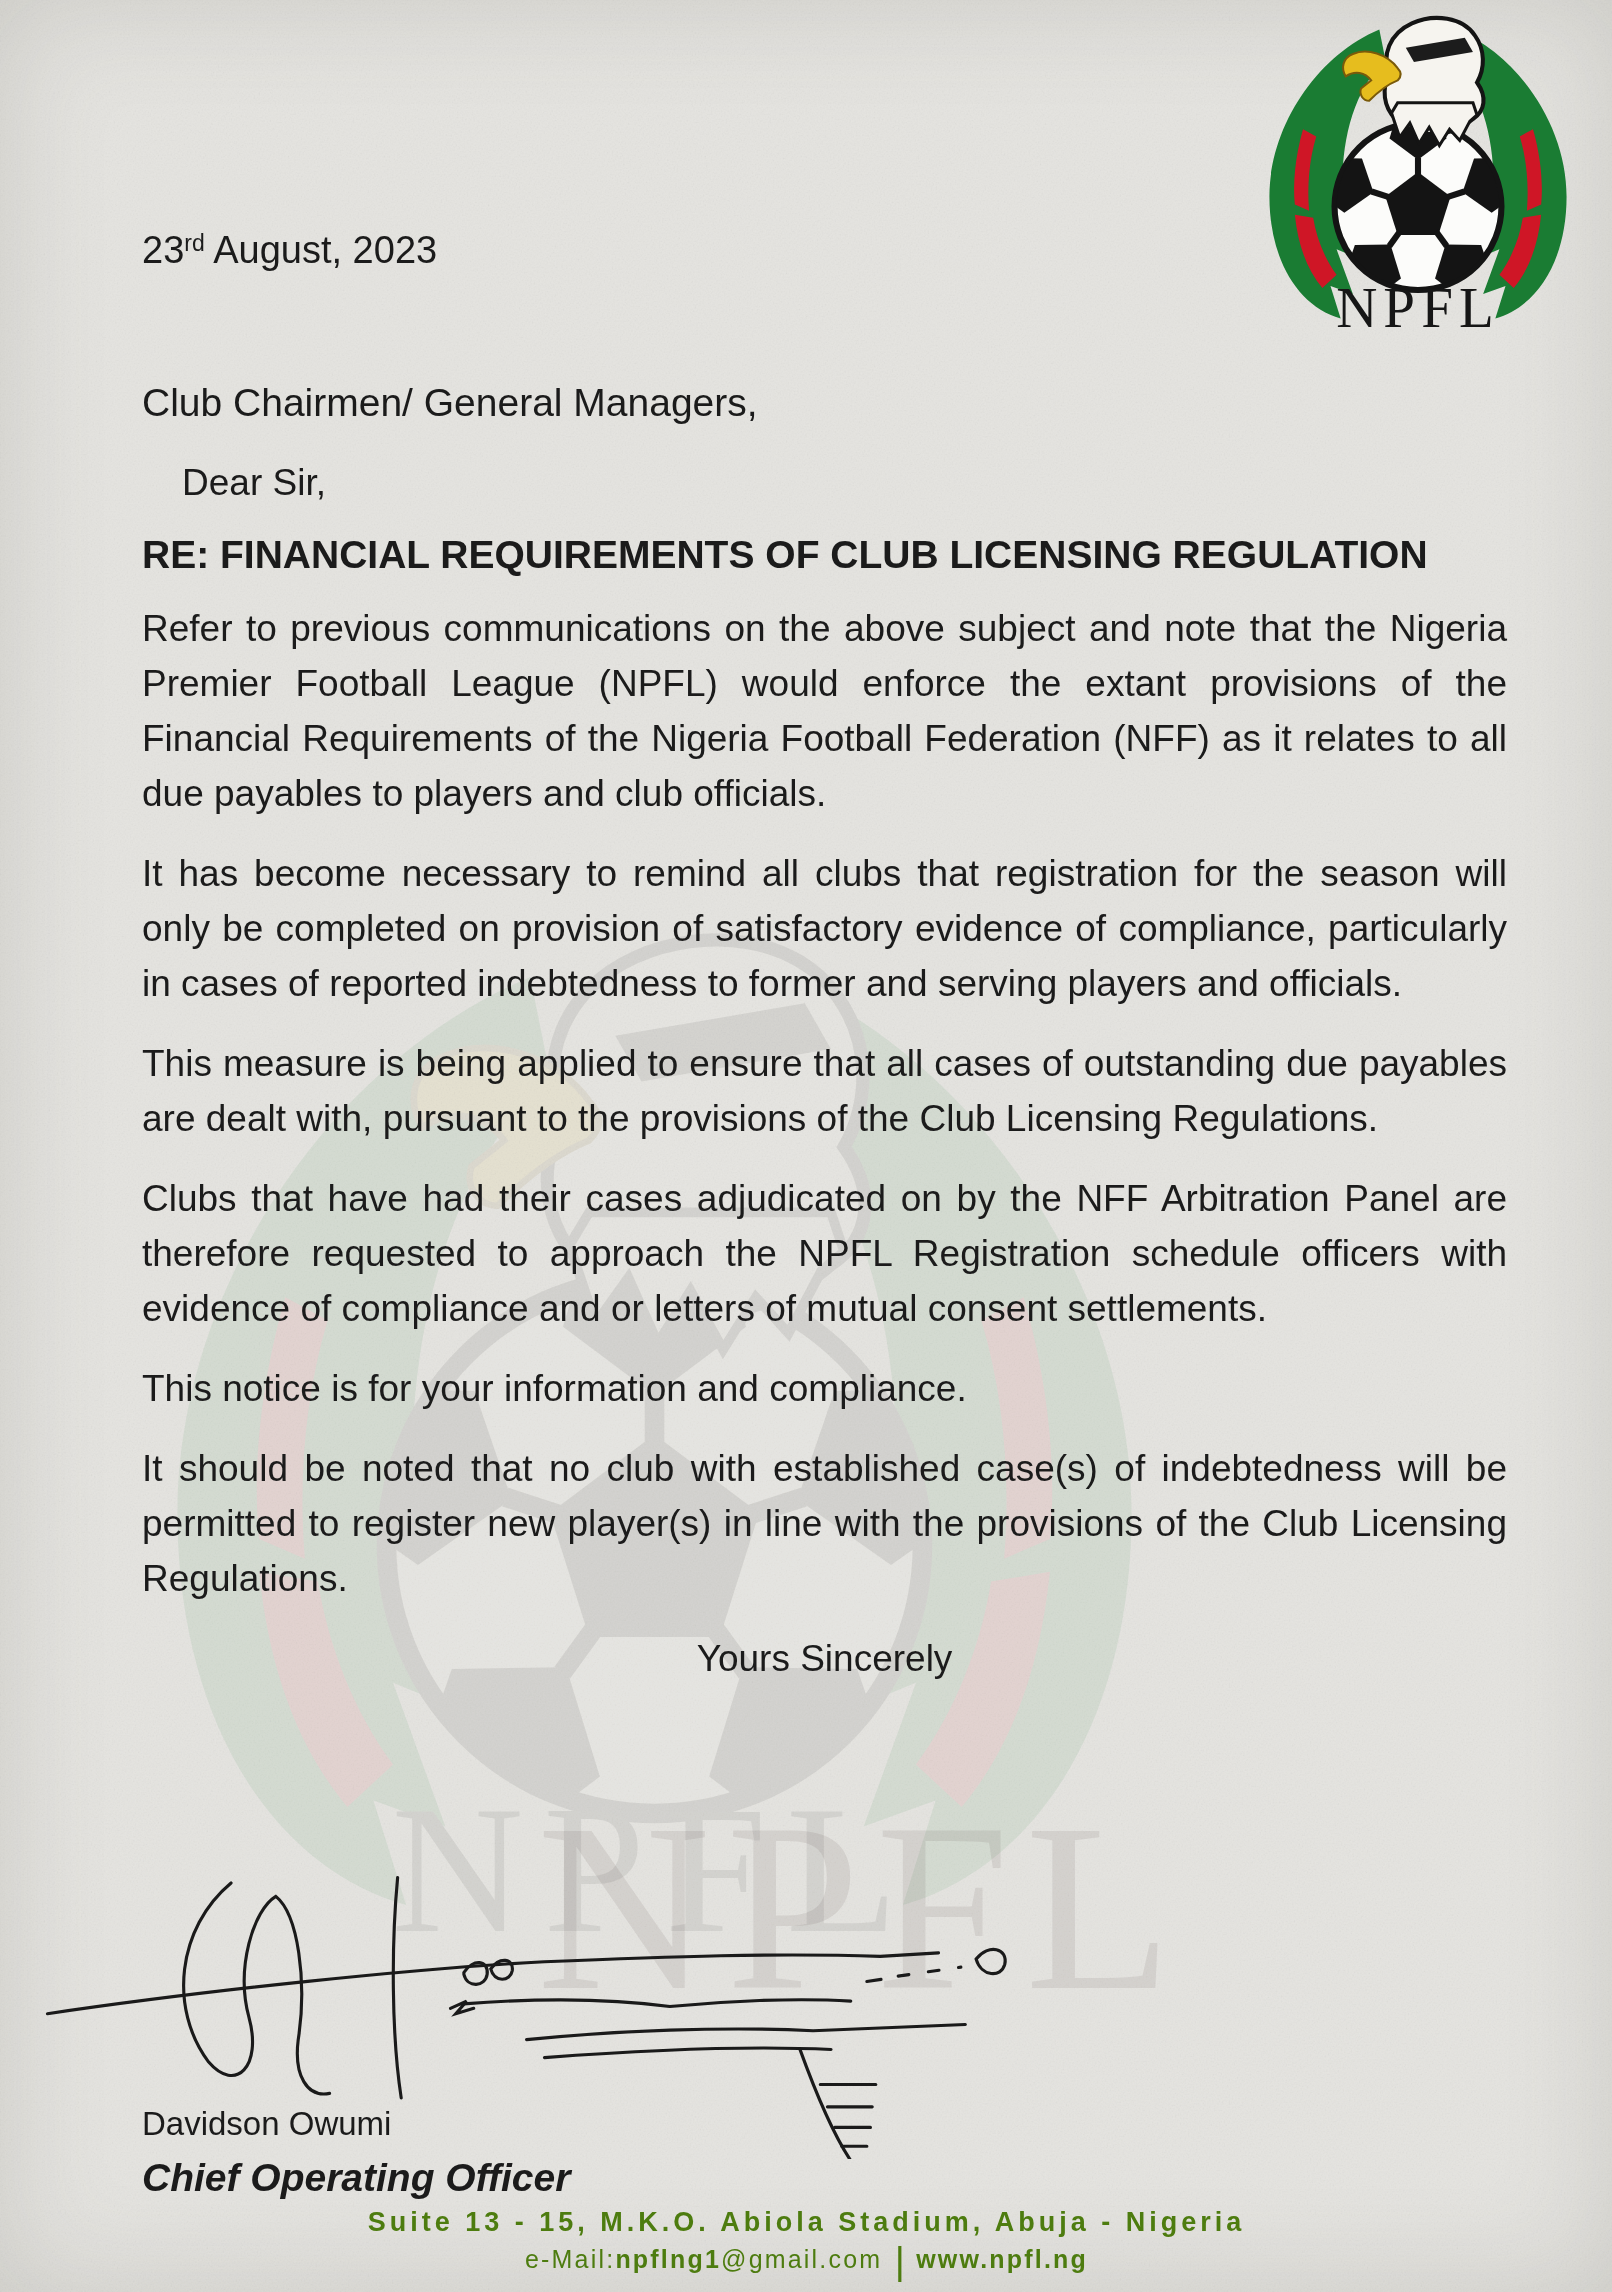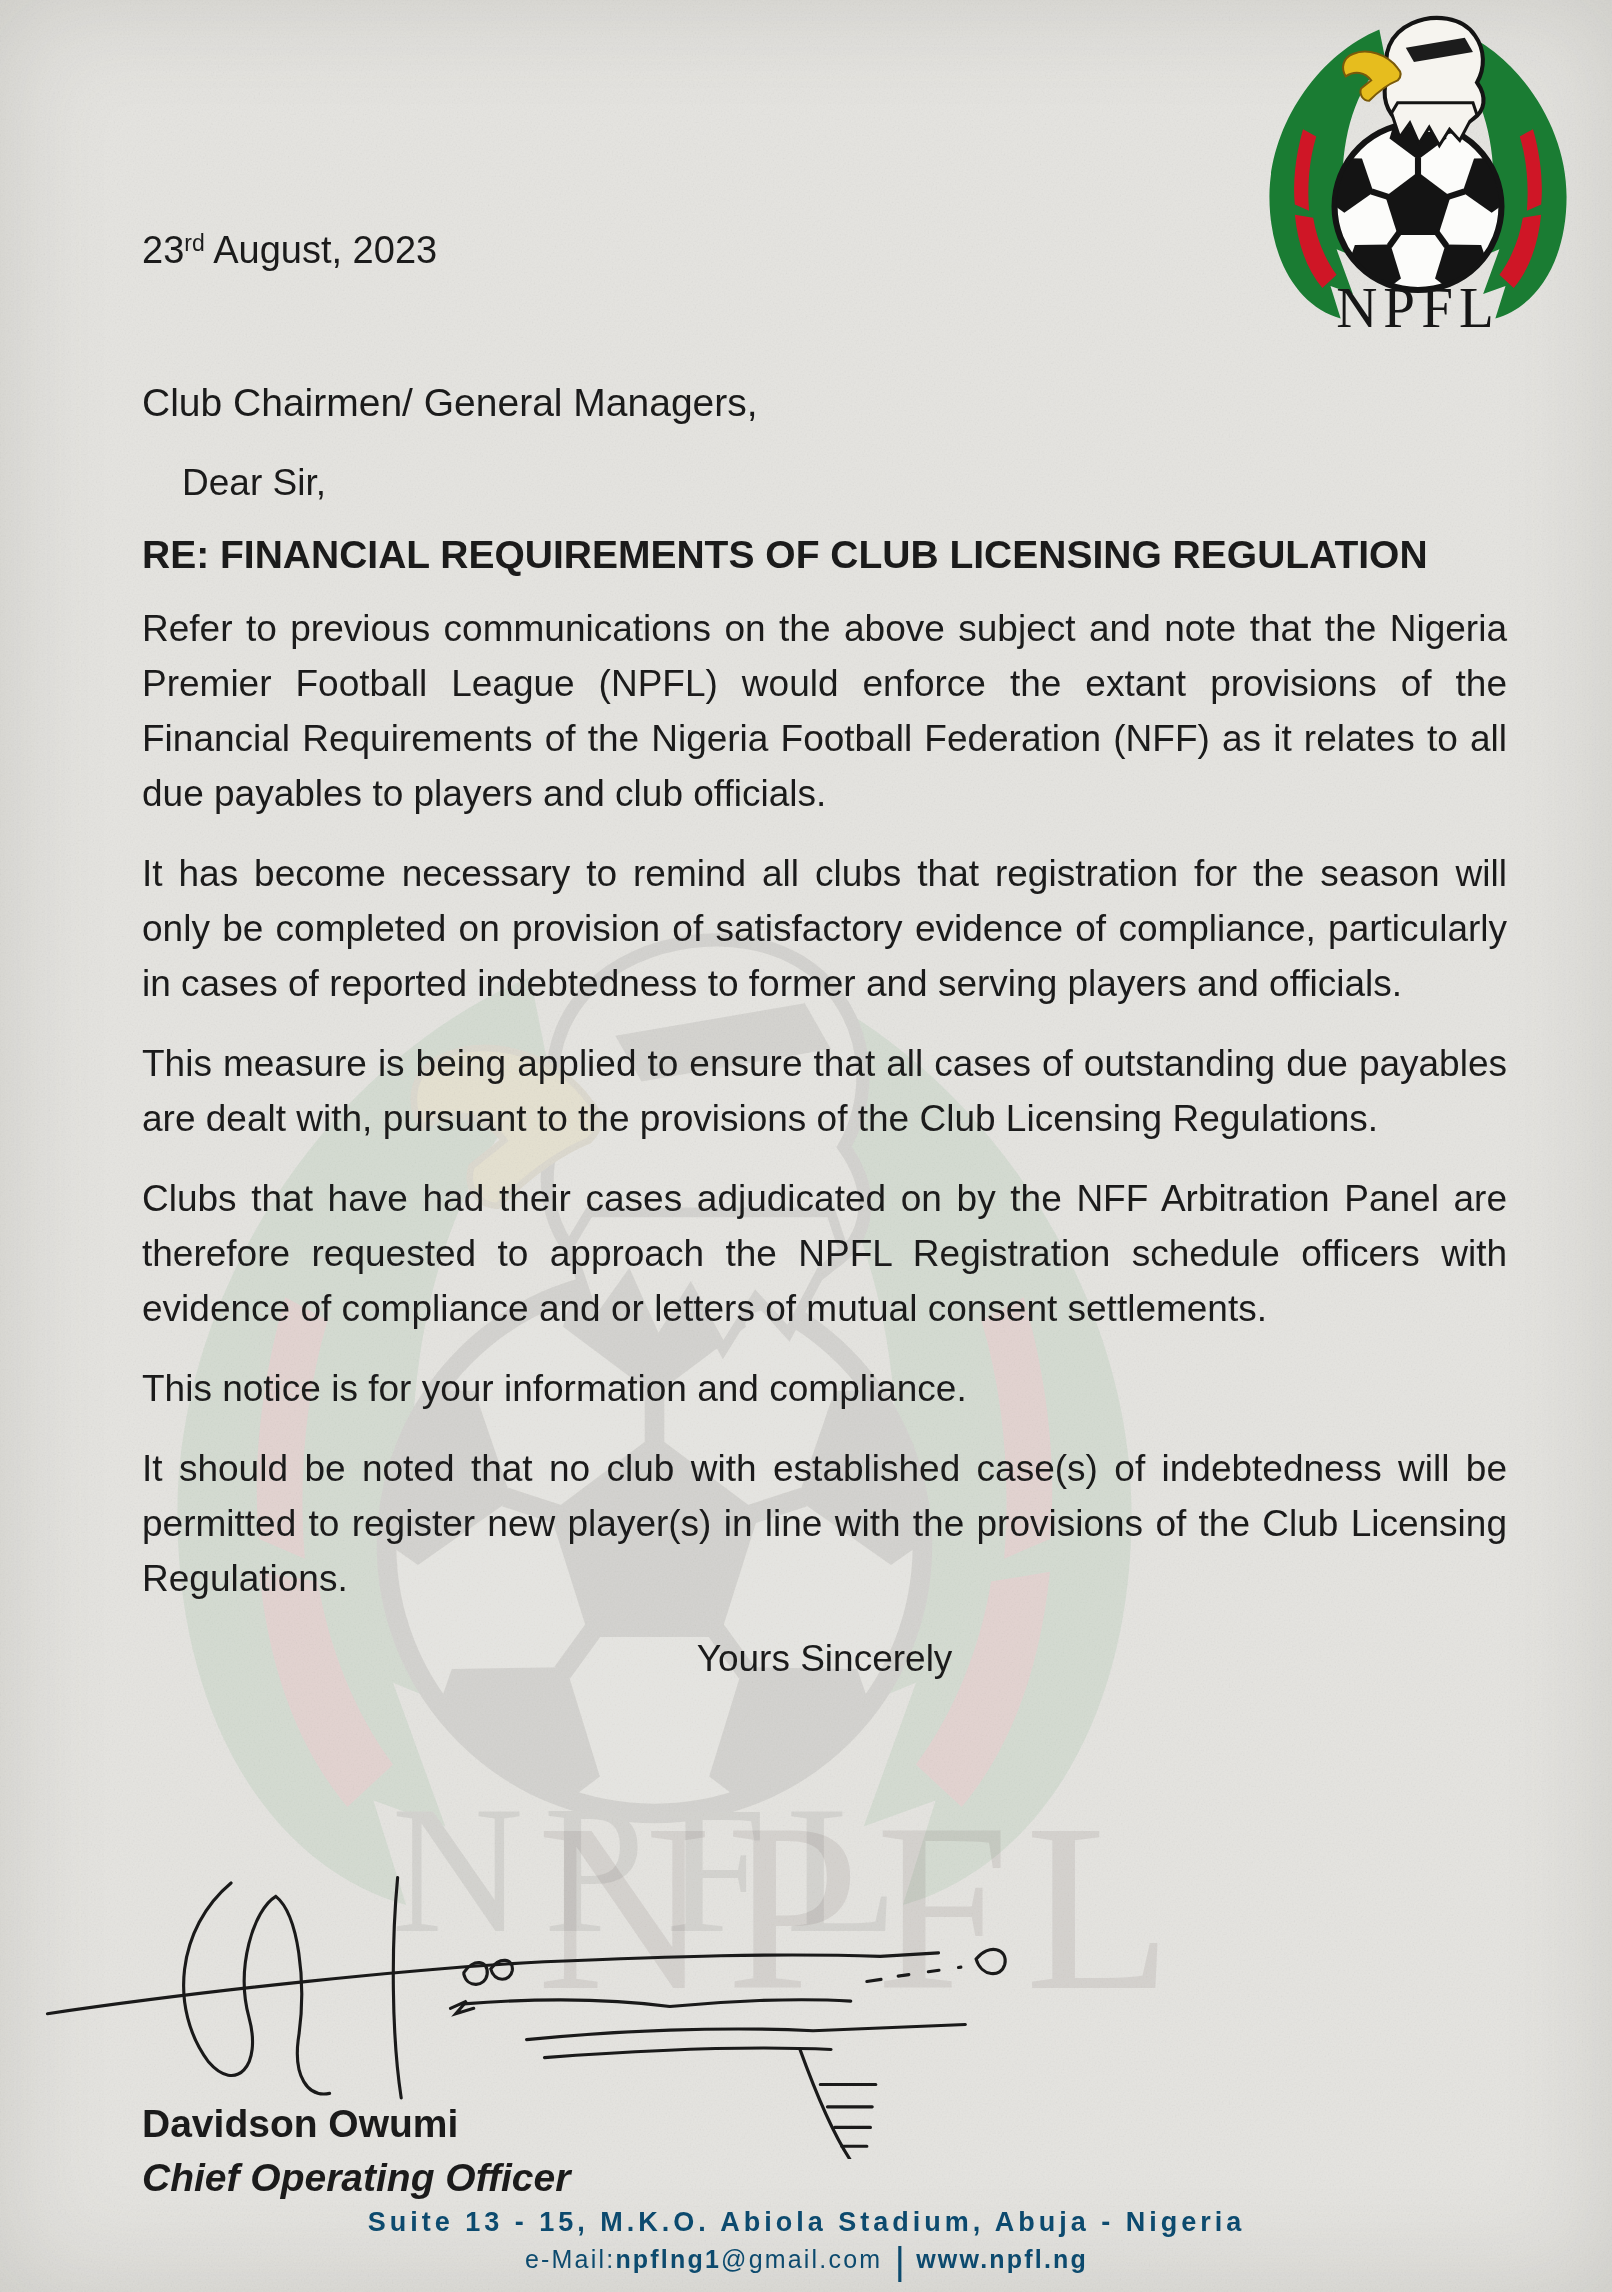--- a/index.html
+++ b/index.html
@@ -51,25 +51,25 @@
     text-align: justify;
   }
   .closing { font-size: 37px; line-height: 55px; margin-bottom: 12px; text-align: center; }
   .signature-svg {
     position: absolute; left: 43px; top: 1872px;
     width: 994px; height: 287px;
   }
   .signatory {
     position: absolute; left: 142px; top: 2097px;
   }
-  .signatory-name  { font-size: 39px; font-weight: bold; line-height: 54px; }
+  .signatory-name  { font-size: 33px; font-weight: normal; line-height: 54px; }
   .signatory-title { font-size: 39px; font-weight: bold; font-style: italic; line-height: 54px; }
   .footer {
     position: absolute; left: 0; top: 2205px; width: 100%;
-    text-align: center; color: #0c4a6e;
+    text-align: center; color: #4d7c0f;
   }
   .footer-address {
     font-size: 27px; font-weight: bold; letter-spacing: 4px; line-height: 34px;
   }
   .footer-contact {
     font-size: 25px; letter-spacing: 2.2px; line-height: 32px; margin-top: 3.6px; text-align: center;
   }
   .footer-contact .b { font-weight: bold; }
   .footer-contact .bar {
     font-weight: normal; font-size: 39px; vertical-align: -6.3px; padding: 0 9px 0 12.5px;

